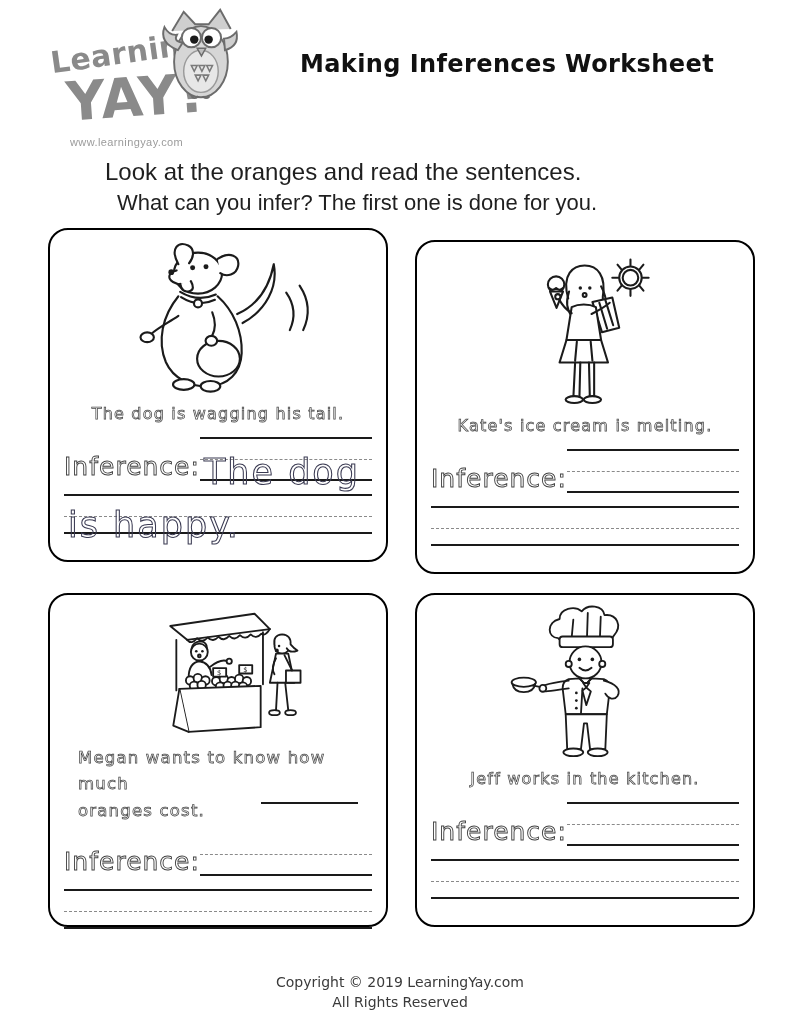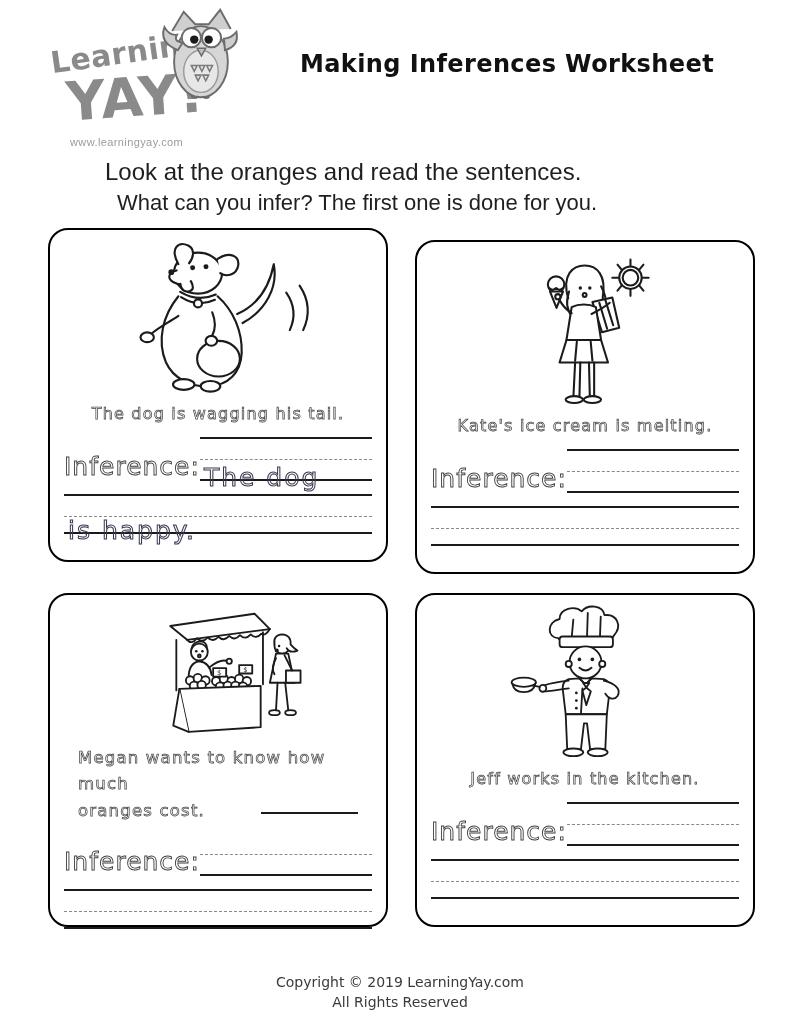--- a/index.html
+++ b/index.html
@@ -42,35 +42,35 @@
   
   .trace{font-family:"DejaVu Sans",sans-serif;color:#4f4f4f;}
   .trace-big{color:#3a3a52;}
   @supports (-webkit-text-stroke: 1px #000){
     .trace{color:transparent;-webkit-text-stroke:.75px #4a4a4a;}
     .trace.trace-label{-webkit-text-stroke:.9px #3f3f3f;}
     .trace.trace-big{-webkit-text-stroke:1.05px #3a3a52;}
   }
   .caption{margin-top:6px;text-align:center;font-size:16px;letter-spacing:1.2px;white-space:nowrap;}
   .caption2{margin-top:4px;padding:0 28px;font-size:16.5px;letter-spacing:1.2px;line-height:1.6;}
-  .cap-row{display:flex;align-items:center;gap:46px;}
+  .cap-row{display:flex;gap:46px;}
   .cap-line{flex:1;border-top:2px solid #1a1a1a;margin-left:10px;margin-top:4px;}
 
   .inf-row{display:flex;align-items:flex-end;margin:14px 14px 0 14px;}
   .p-megan .inf-row{margin-top:8px;}
   .trace-label{font-size:25px;letter-spacing:1px;line-height:1;margin-bottom:2px;white-space:nowrap;}
   .write-group{position:relative;flex:1;height:44px;}
   .write-group .l-top{position:absolute;top:0;left:0;right:0;border-top:2px solid #1a1a1a;}
   .write-group .l-mid{position:absolute;top:50%;left:0;right:0;border-top:1.5px dashed #8a8a8a;}
   .write-group .l-bot{position:absolute;bottom:0;left:0;right:0;border-top:2px solid #1a1a1a;}
   .full-group{position:relative;height:40px;margin:13px 14px 0 14px;}
   .full-group .l-top{position:absolute;top:0;left:0;right:0;border-top:2px solid #1a1a1a;}
   .full-group .l-mid{position:absolute;top:55%;left:0;right:0;border-top:1.5px dashed #8a8a8a;}
   .full-group .l-bot{position:absolute;bottom:0;left:0;right:0;border-top:2px solid #1a1a1a;}
-  .answer{position:absolute;left:4px;bottom:-9px;font-size:25px;letter-spacing:2px;
+  .answer{position:absolute;left:4px;bottom:-9px;font-size:35px;letter-spacing:2px;
     line-height:1;white-space:nowrap;}
 
   
   .footer{position:absolute;left:0;top:972px;width:800px;text-align:center;
     font-size:14px;color:#3a3a3a;line-height:1.45;}
 
   
   .art{fill:none;stroke:#1b1b1b;stroke-width:2.4;stroke-linecap:round;stroke-linejoin:round;}
   .artf{fill:#fff;stroke:#1b1b1b;stroke-width:2.4;stroke-linecap:round;stroke-linejoin:round;}
   .artd{fill:#1b1b1b;stroke:none;}

